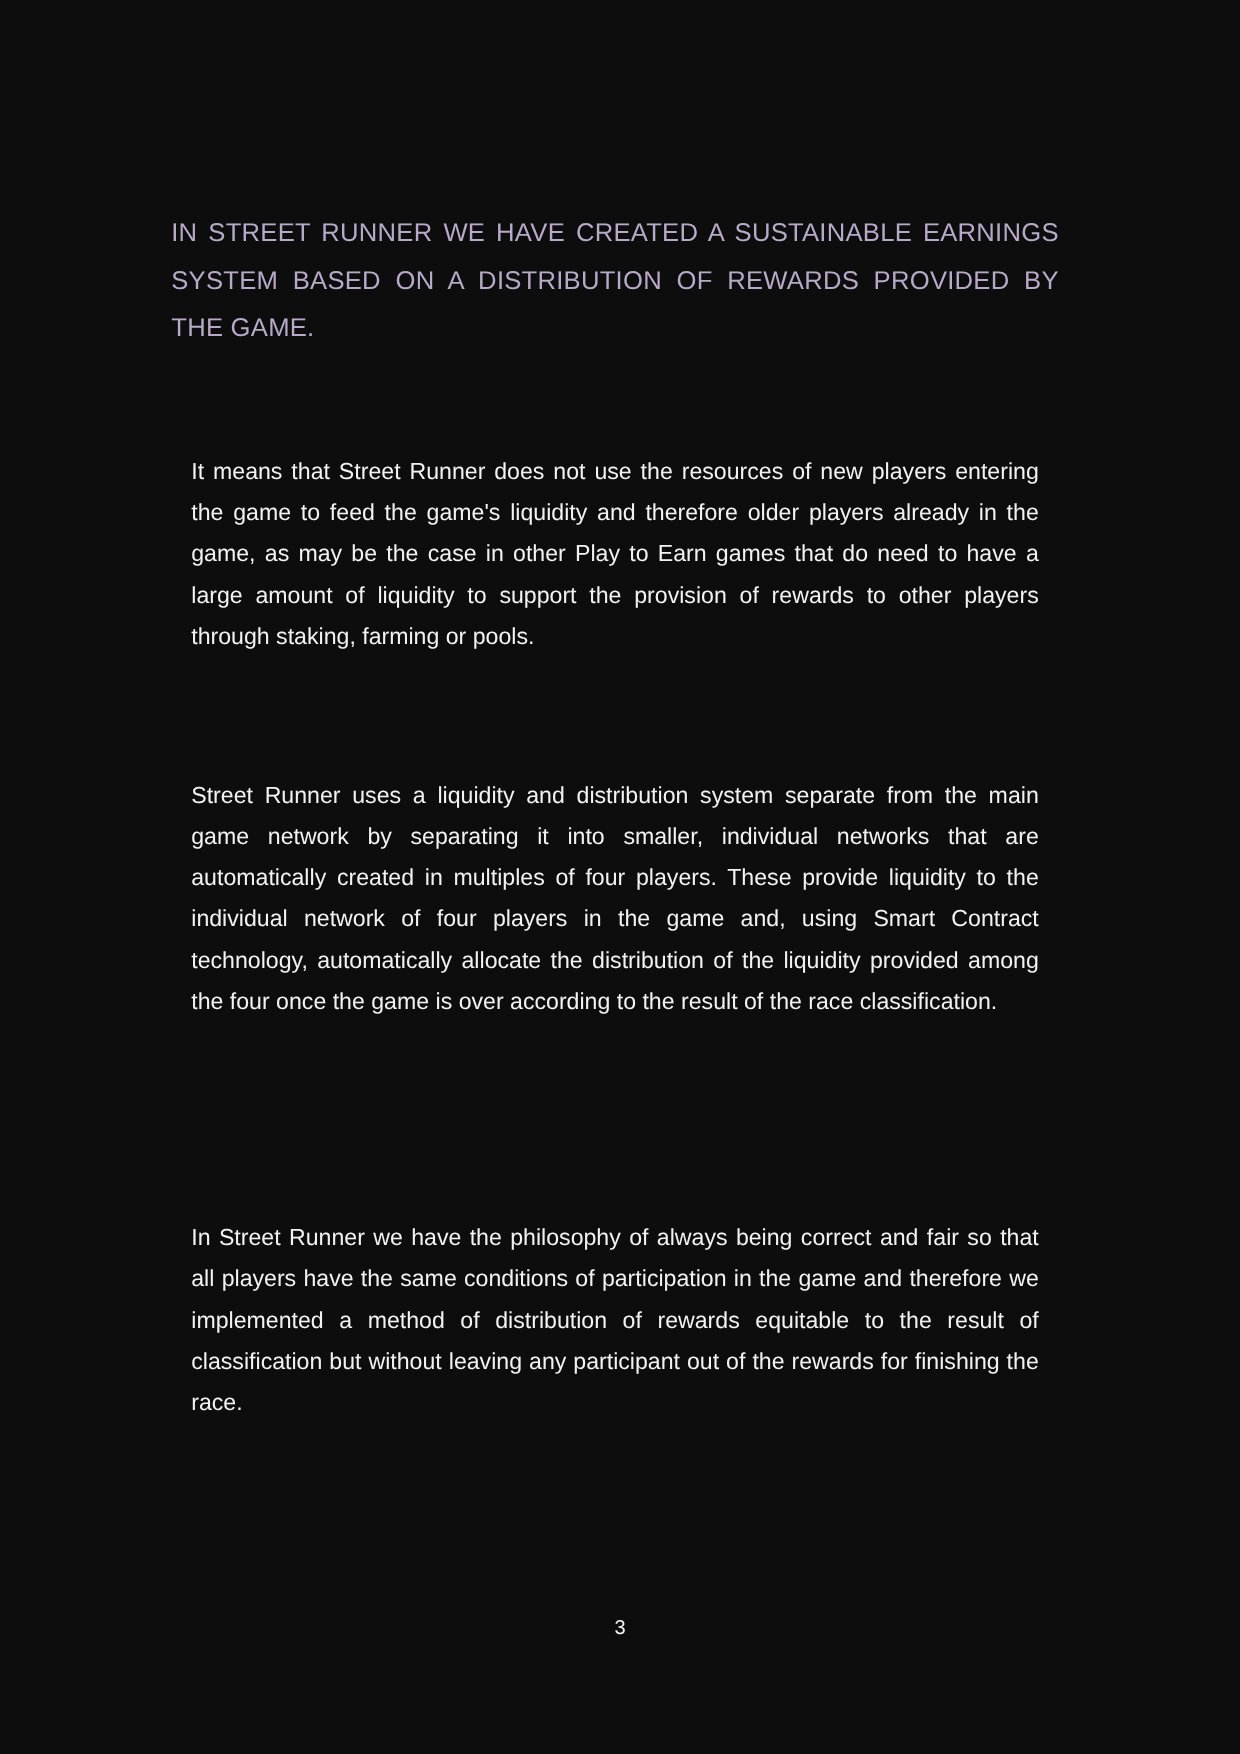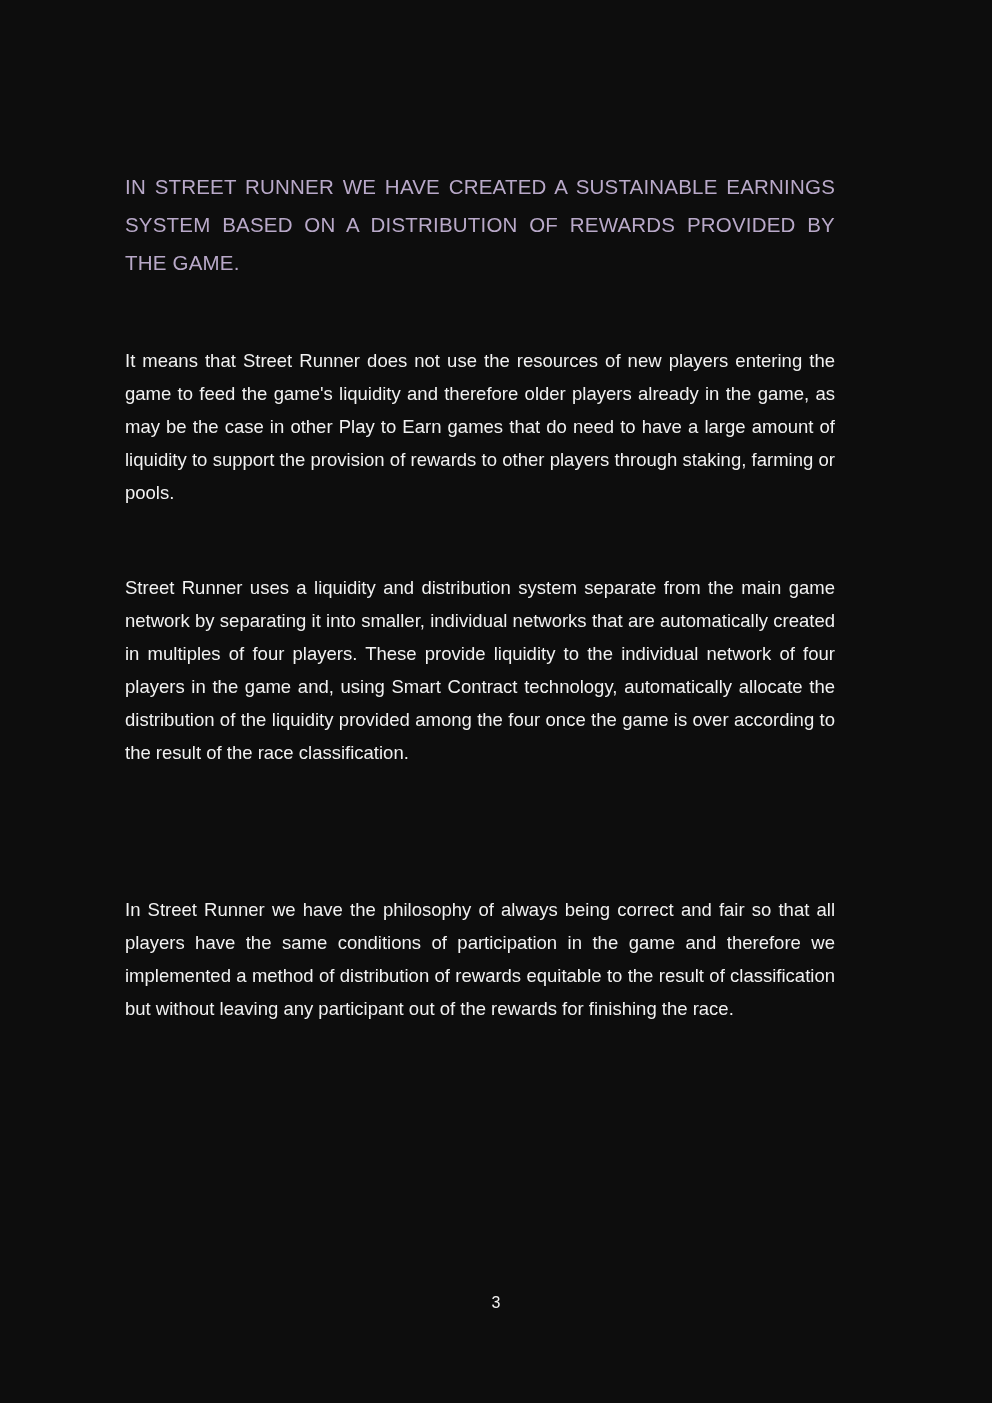--- a/index.html
+++ b/index.html
@@ -15,40 +15,40 @@
   }
   .page {
     position: relative;
     width: 992px;
     height: 1403px;
     background: #0d0d0d;
     box-sizing: border-box;
   }
   .content {
     position: absolute;
-    left: 125px;
+    left: 137px;
     top: 168px;
     width: 710px;
   }
   .heading {
     color: #b9a9c9;
     font-size: 20.5px;
     line-height: 38px;
     text-align: justify;
     text-align-last: left;
     margin: 0 0 0 0;
     letter-spacing: 0.2px;
   }
   .para {
     color: #f2f2f2;
     font-size: 18.5px;
     line-height: 33px;
     text-align: justify;
     text-align-last: left;
-    margin: 0;
+    margin: 16px;
   }
   .gap-after-heading { height: 62px; }
   .gap-para { height: 62px; }
   .page-number {
     position: absolute;
     left: 0;
     top: 1294px;
     width: 992px;
     text-align: center;
     color: #f2f2f2;

